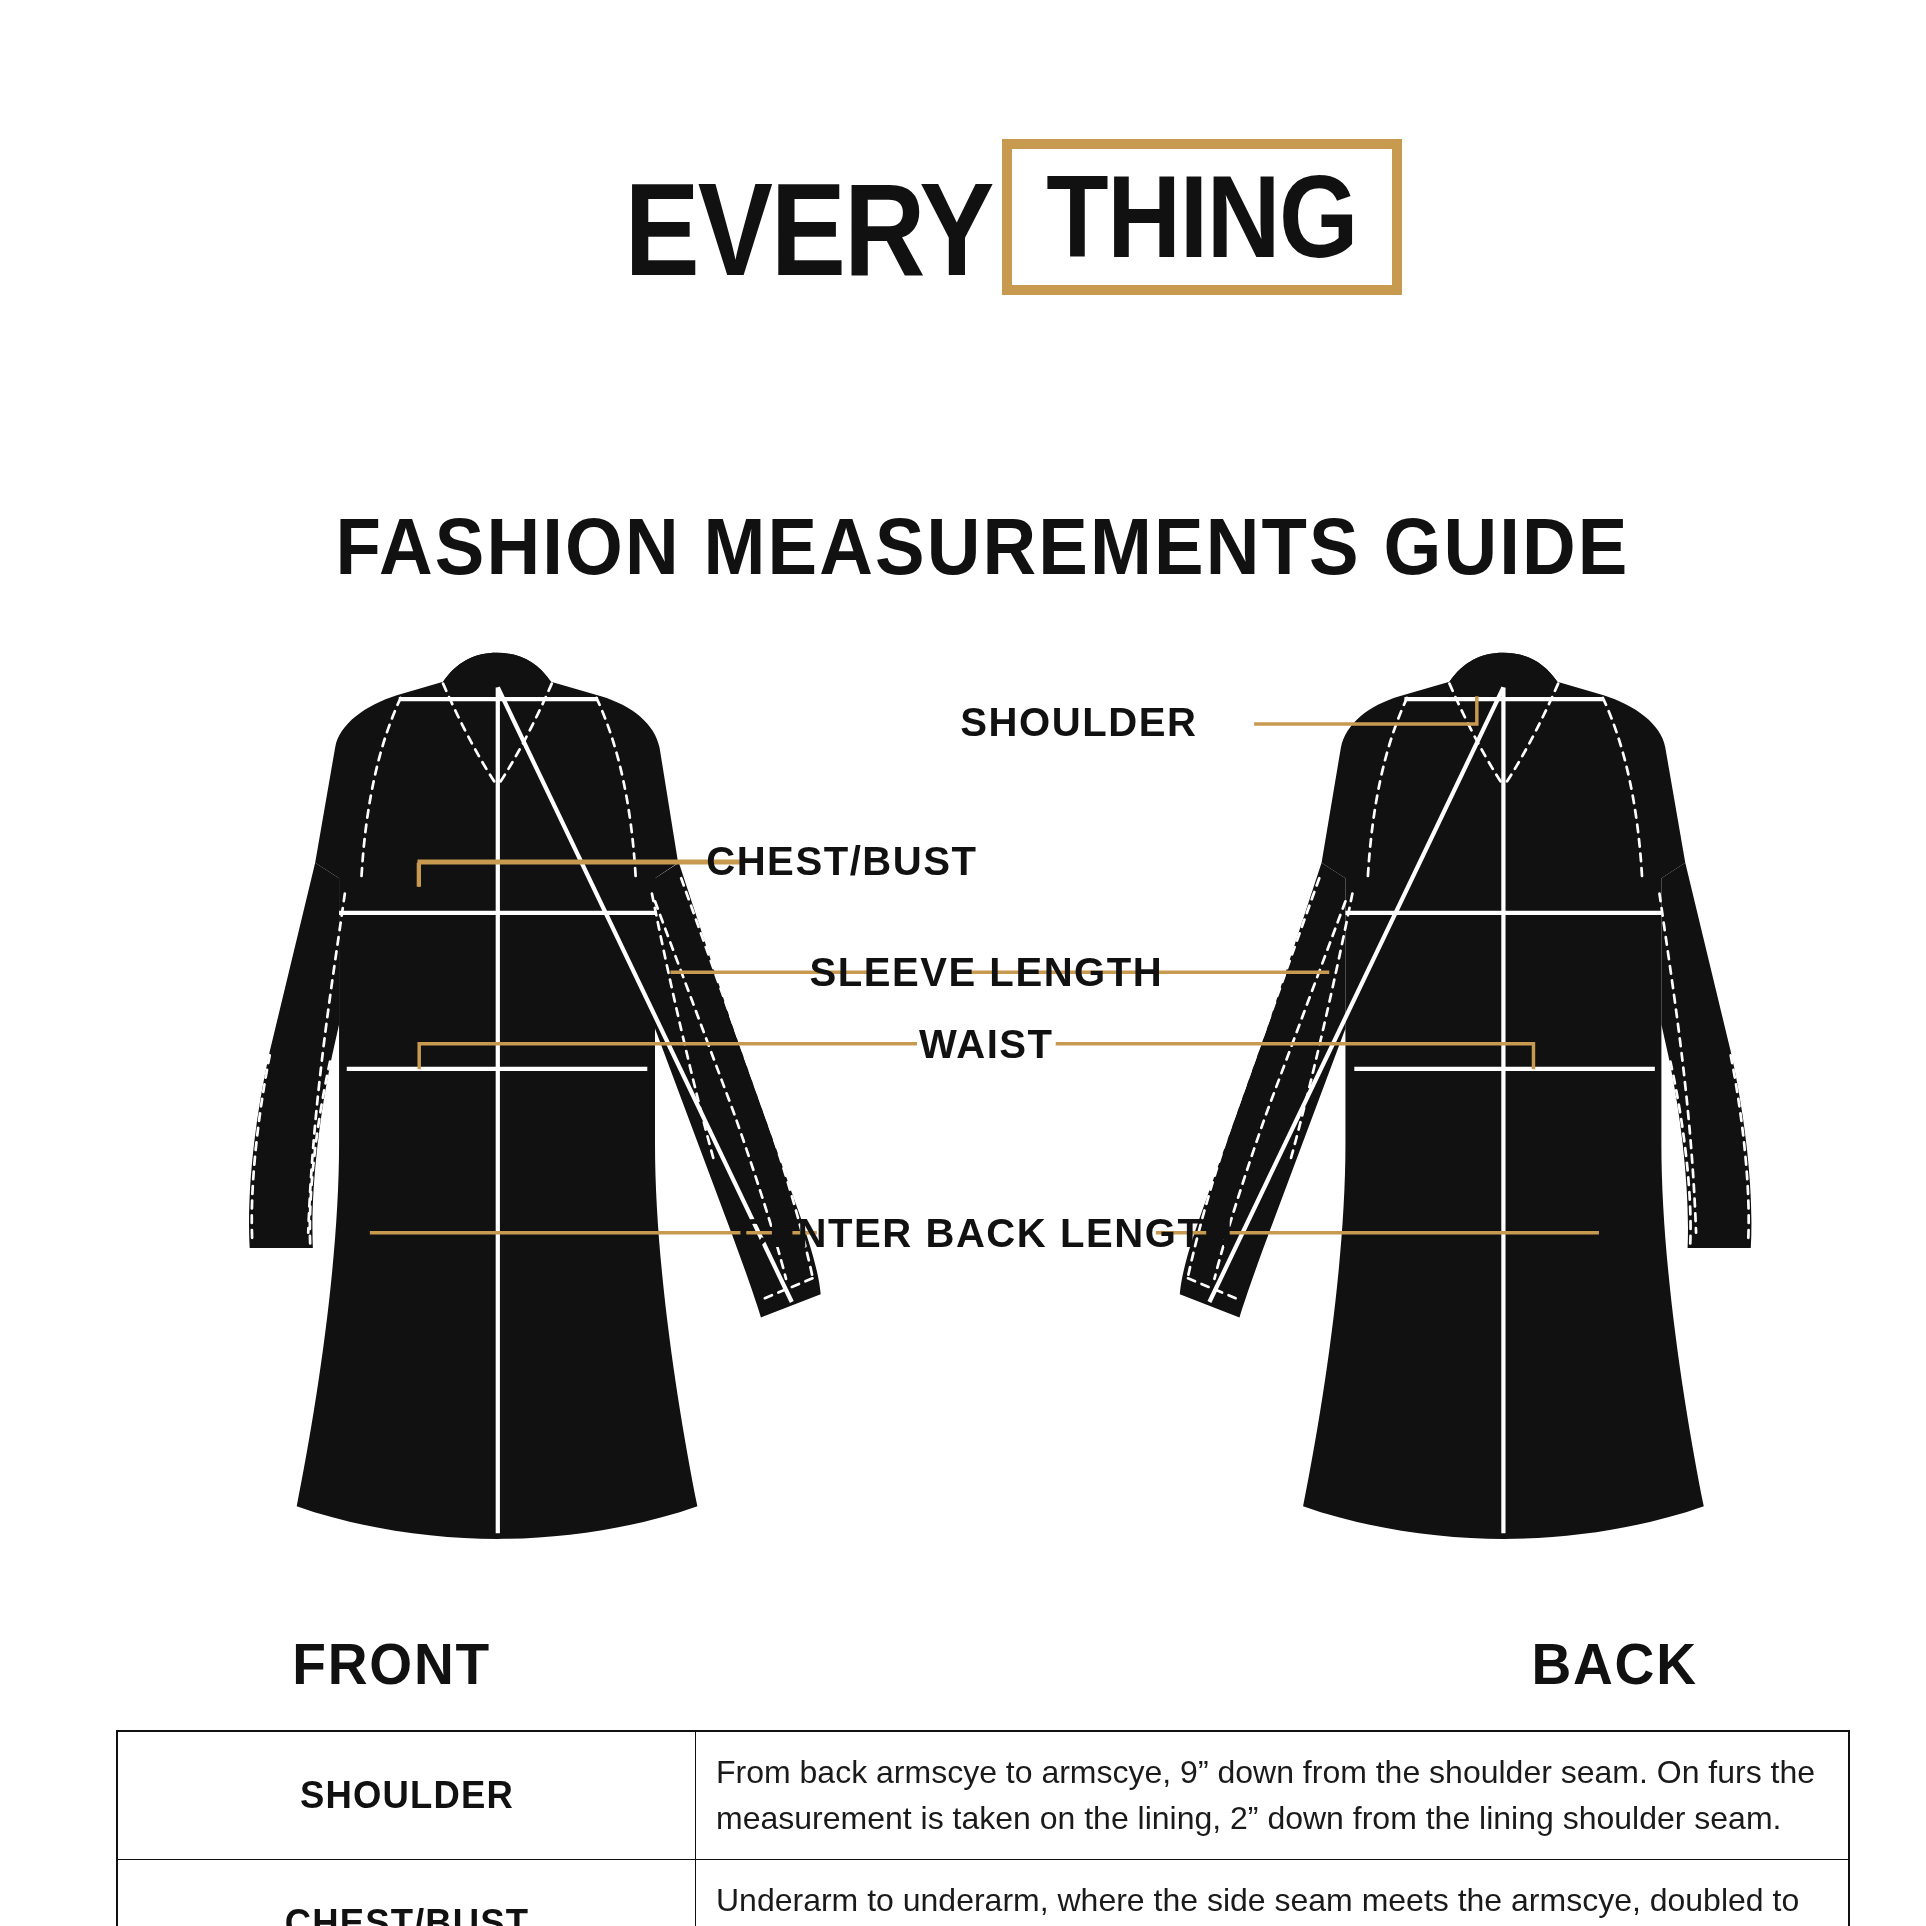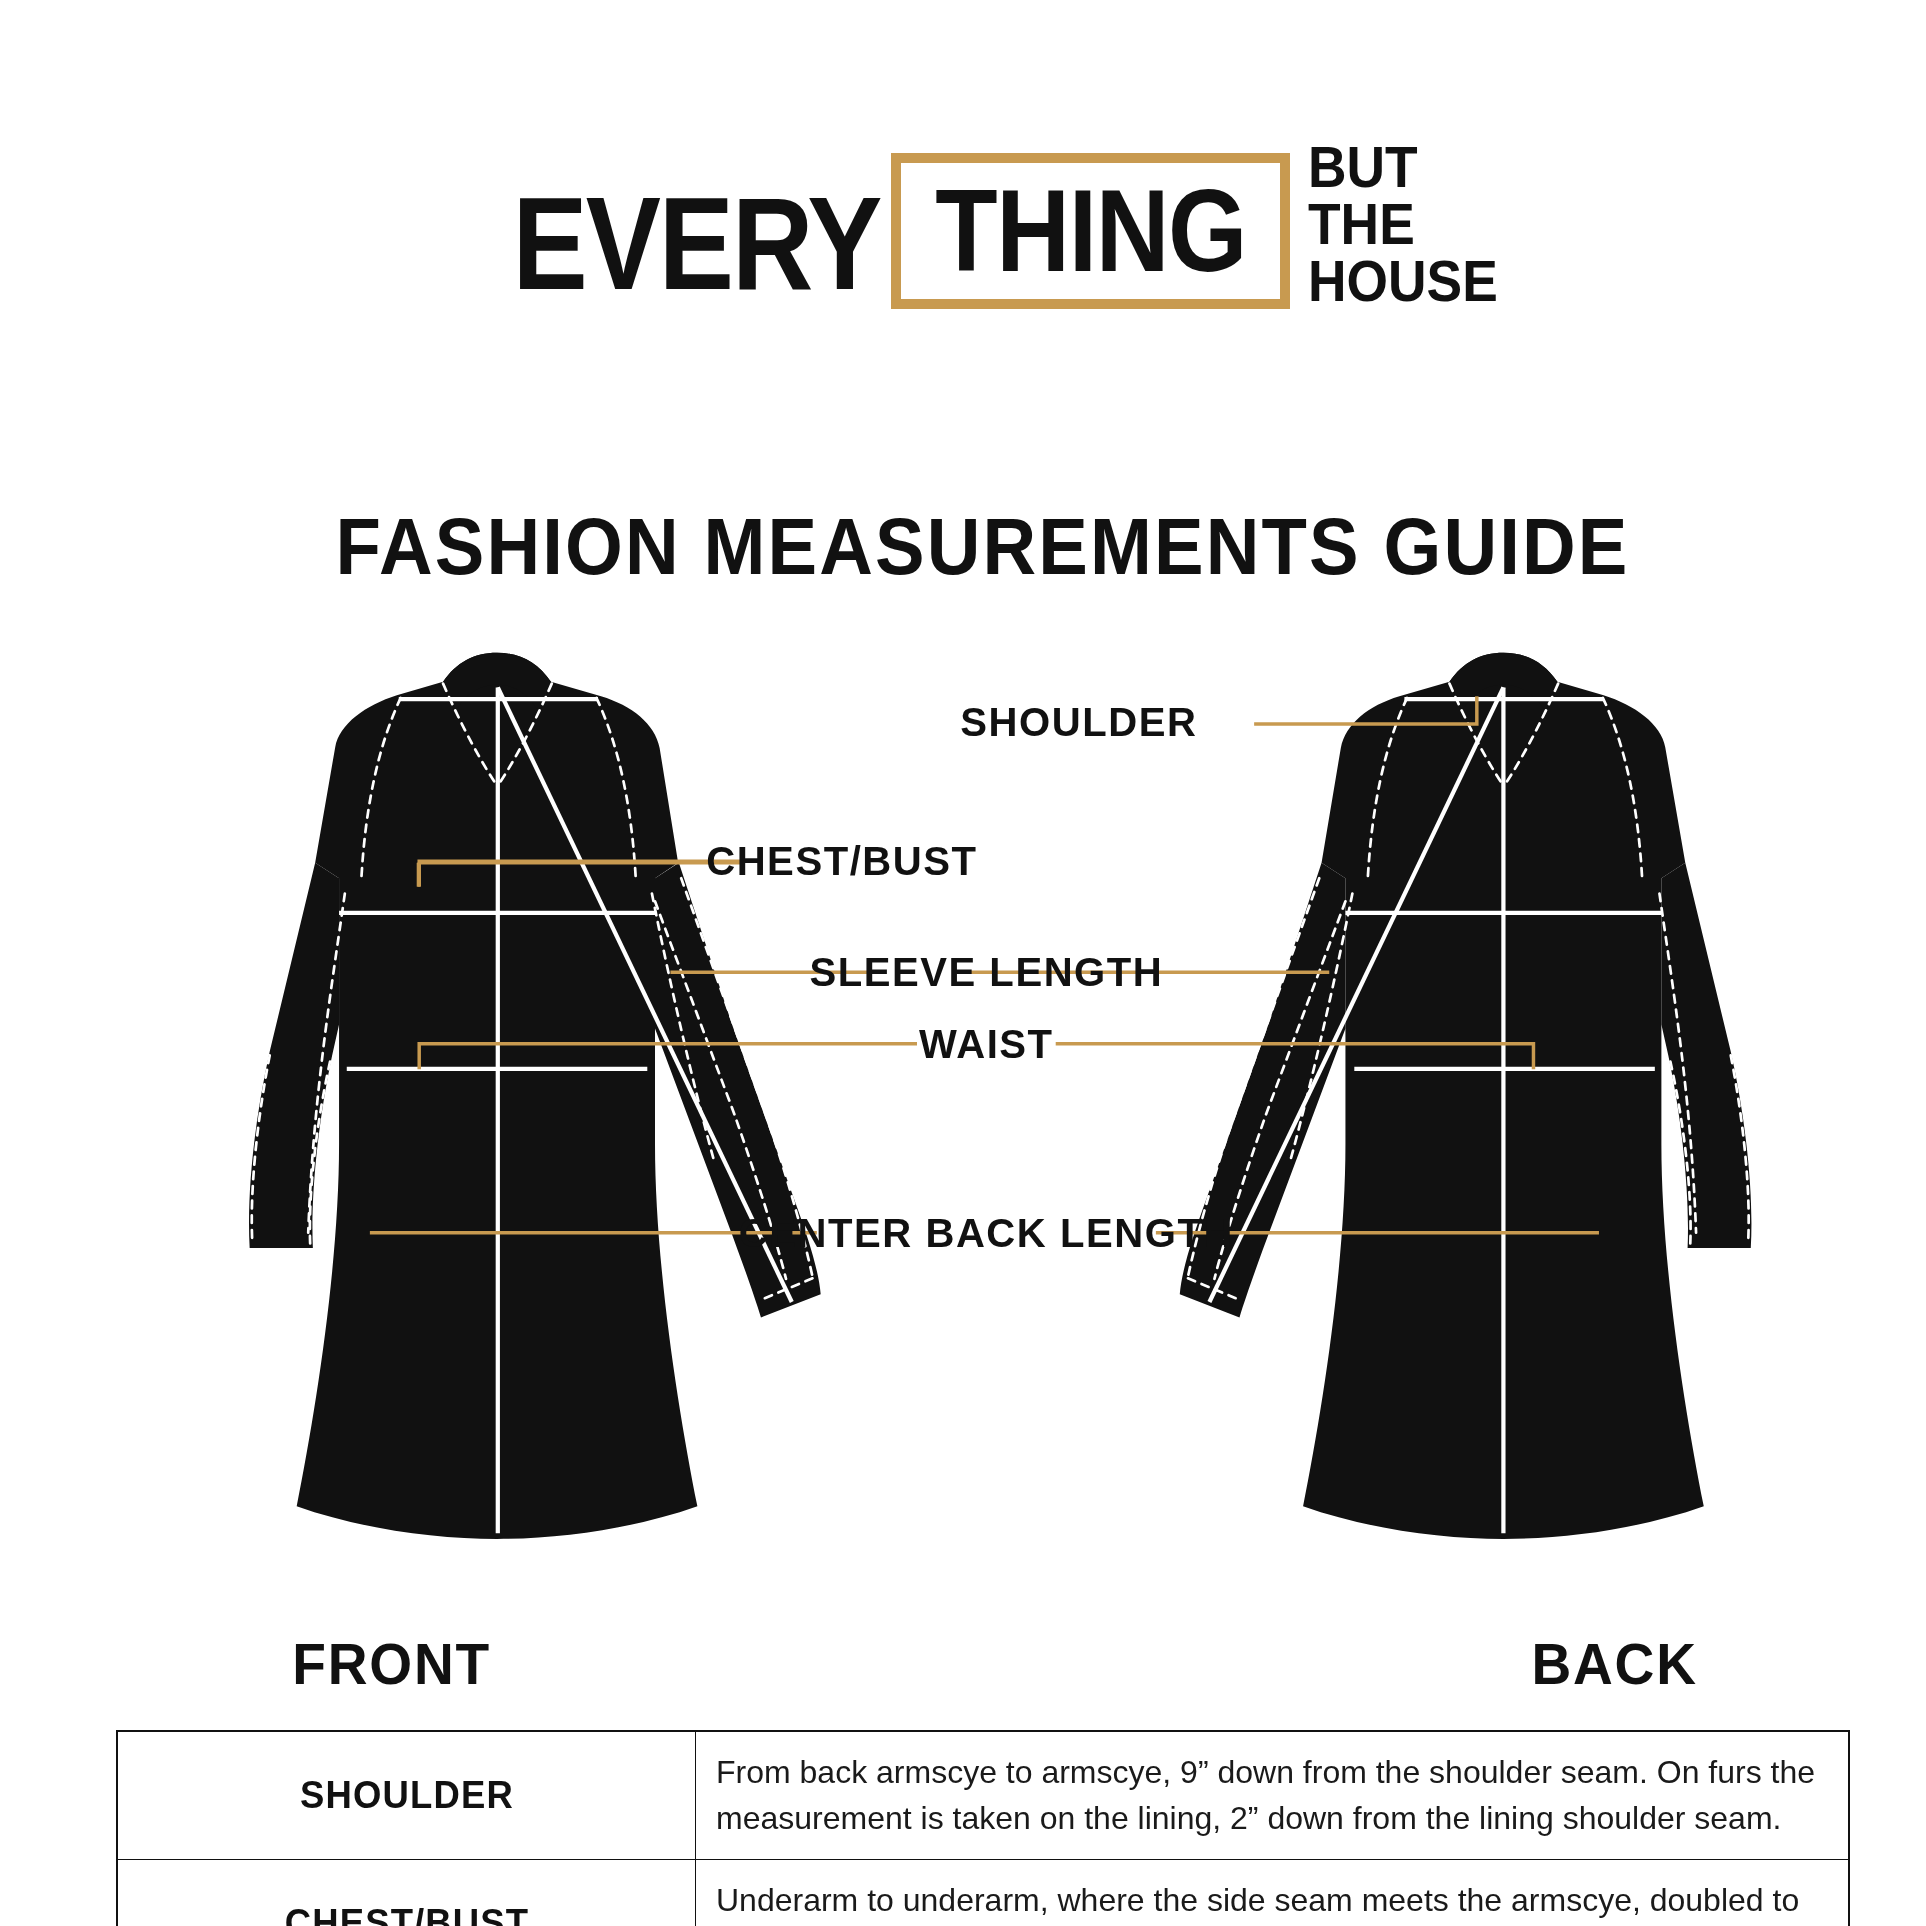--- a/index.html
+++ b/index.html
@@ -162,25 +162,20 @@
 </head>
 <body>
 
 <div class="page">
 
   <div class="logo-wrap">
     <div class="logo">
       <div class="logo-every">EVERY</div>
       <div class="logo-thing-box">
         <div class="logo-thing">THING</div>
-      </div>
-      <div class="logo-right">
-        <span>BUT</span>
-        <span>THE</span>
-        <span>HOUSE</span>
       </div>
     </div>
   </div>
 
   <div class="guide-title">FASHION MEASUREMENTS GUIDE</div>
 
   <div class="diagram">
     <svg width="1965" height="1048" viewBox="0 0 5100 2720" xmlns="http://www.w3.org/2000/svg">
 
       <g>

